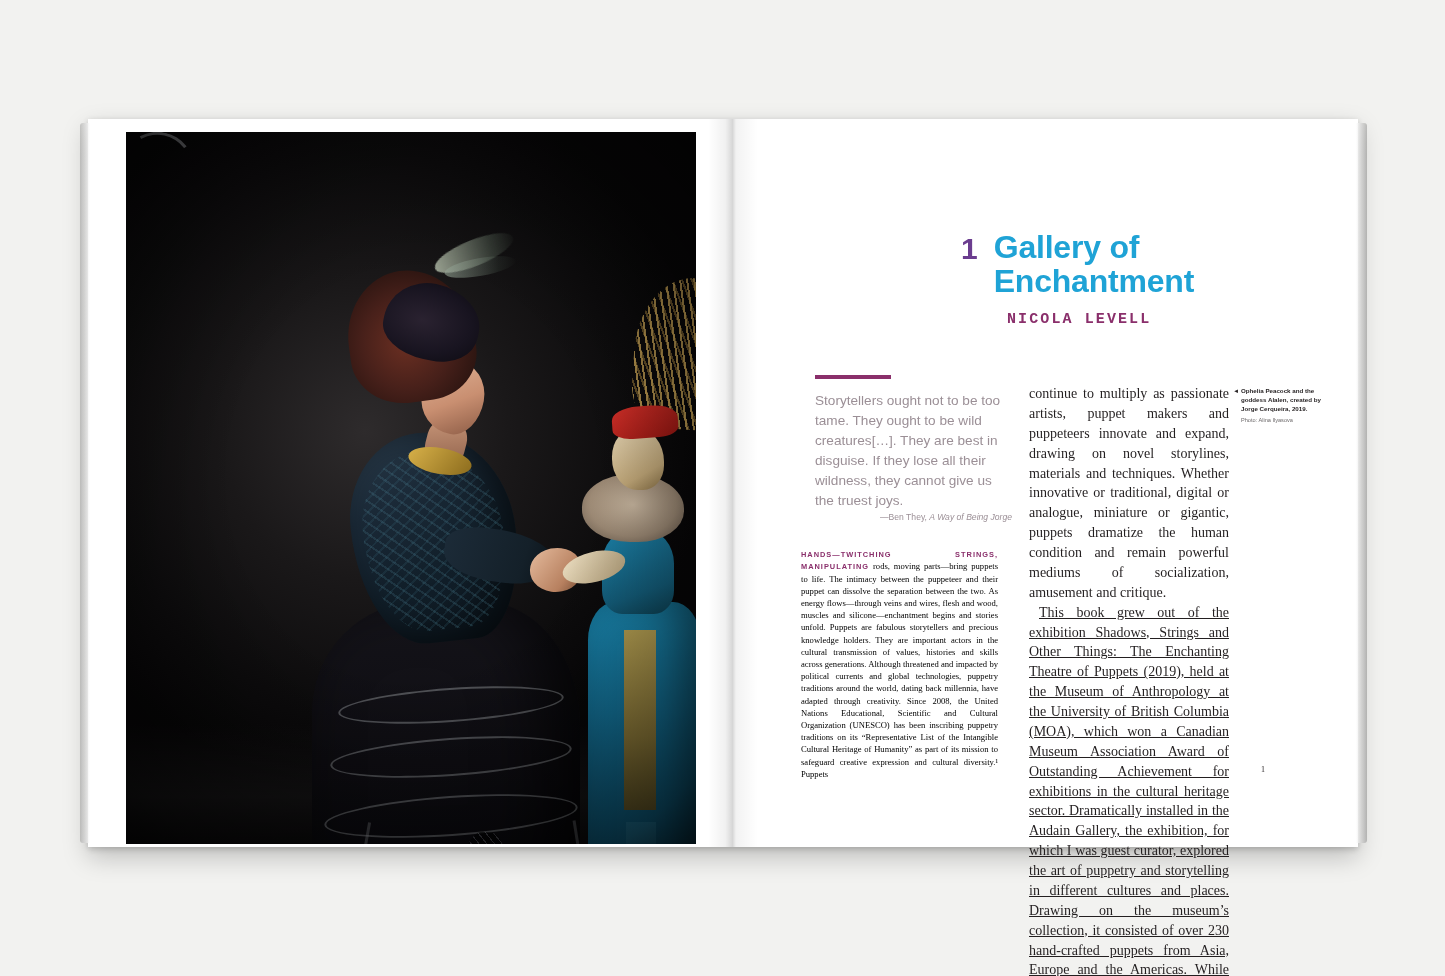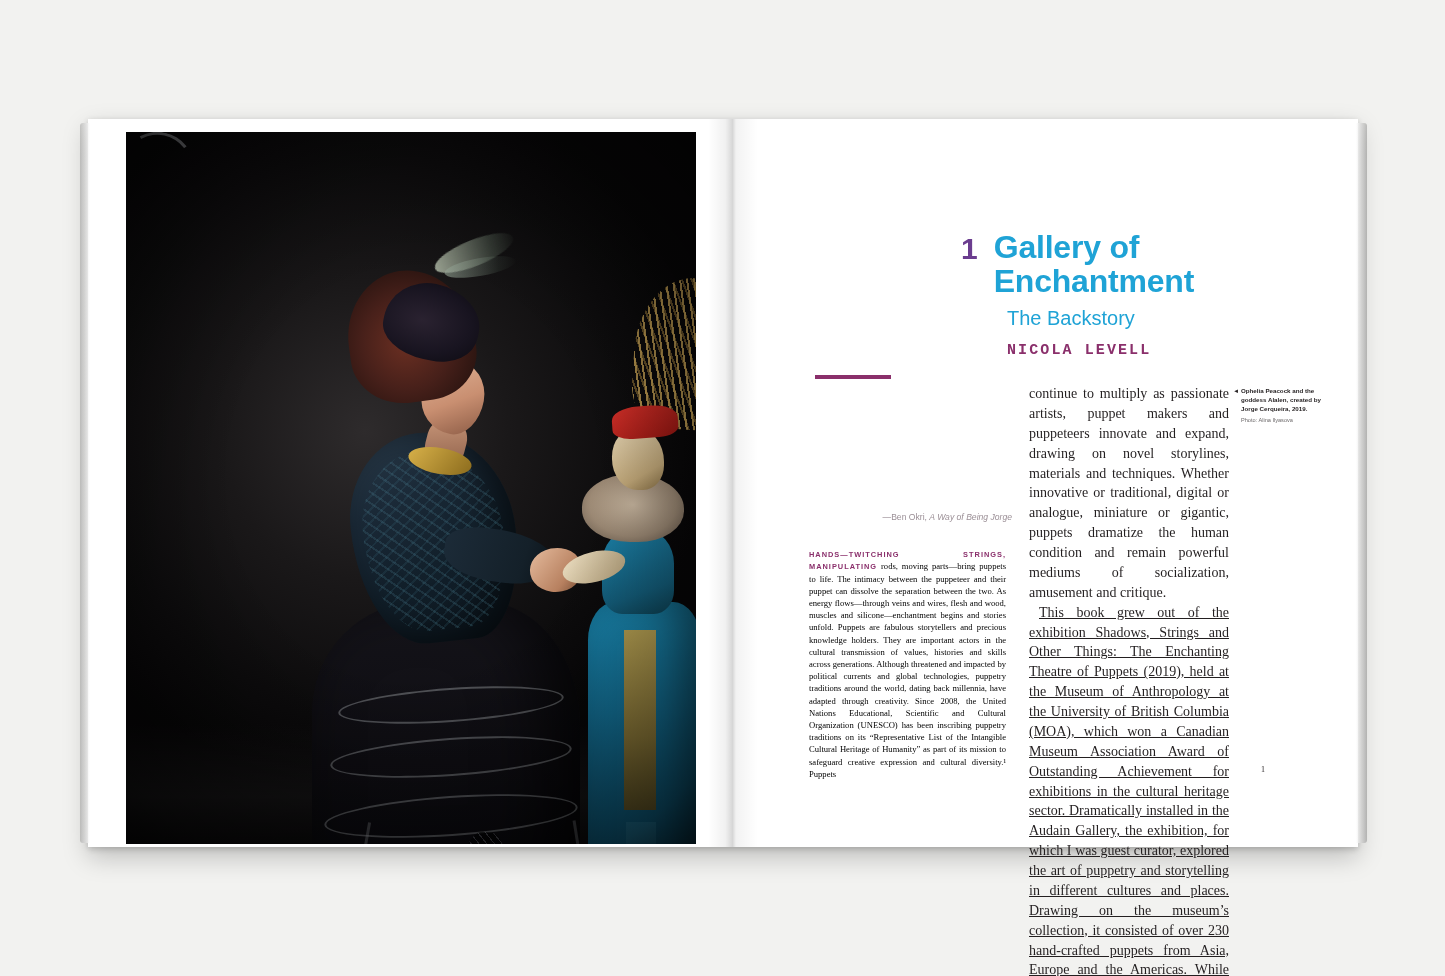--- a/index.html
+++ b/index.html
@@ -366,21 +366,21 @@
     width: 197px;
     text-align: right;
     font-family: "Liberation Sans", sans-serif;
     font-size: 8.6px;
     color: #9b8f96;
   }
   .pullquote-attr i { font-style: italic; }
 
   .body-left {
     position: absolute;
-    left: 76px;
+    left: 68px;
     top: 420px;
     width: 197px;
     font-size: 8.6px;
     line-height: 1.42;
     text-align: justify;
   }
   .smallcaps-lead {
     font-family: "Liberation Sans", sans-serif;
     font-size: 7.4px;
     font-weight: 700;
@@ -475,29 +475,29 @@
     </div>
 
     <div class="page page-right">
       <div class="edge-right"></div>
 
       <div class="rp chapter-block">
         <div class="chapter-row">
           <div class="chapter-num">1</div>
           <div class="chapter-title">Gallery of Enchantment</div>
         </div>
-        <div class="chapter-sub">The Backstory</div>
         <div class="chapter-author">NICOLA LEVELL</div>
       </div>
 
       <div class="rule"></div>
 
+      <div class="pullquote">Storytellers ought not to be too tame. They ought to be wild creatures[…]. They are best in disguise. If they lose all their wildness, they cannot give us the truest joys.</div>
 
       <div class="pullquote-attr">
-        <span>—Ben Okri, </span><i>A Way of Being Jorge</i>
+        <span>—Ben They, </span><i>A Way of Being Jorge</i>
       </div>
 
       <div class="body-left">
         <p>
           <span class="smallcaps-lead">HANDS—TWITCHING STRINGS, MANIPULATING</span>
           <span>rods, moving parts—bring puppets to life. The intimacy between the puppeteer and their puppet can dissolve the separation between the two. As energy flows—through veins and wires, flesh and wood, muscles and silicone—enchantment begins and stories unfold. Puppets are fabulous storytellers and precious knowledge holders. They are important actors in the cultural transmission of values, histories and skills across generations. Although threatened and impacted by political currents and global technologies, puppetry traditions around the world, dating back millennia, have adapted through creativity. Since 2008, the United Nations Educational, Scientific and Cultural Organization (UNESCO) has been inscribing puppetry traditions on its “Representative List of the Intangible Cultural Heritage of Humanity” as part of its mission to safeguard creative expression and cultural diversity.¹ Puppets</span>
         </p>
       </div>
 
       <div class="col col-2">

